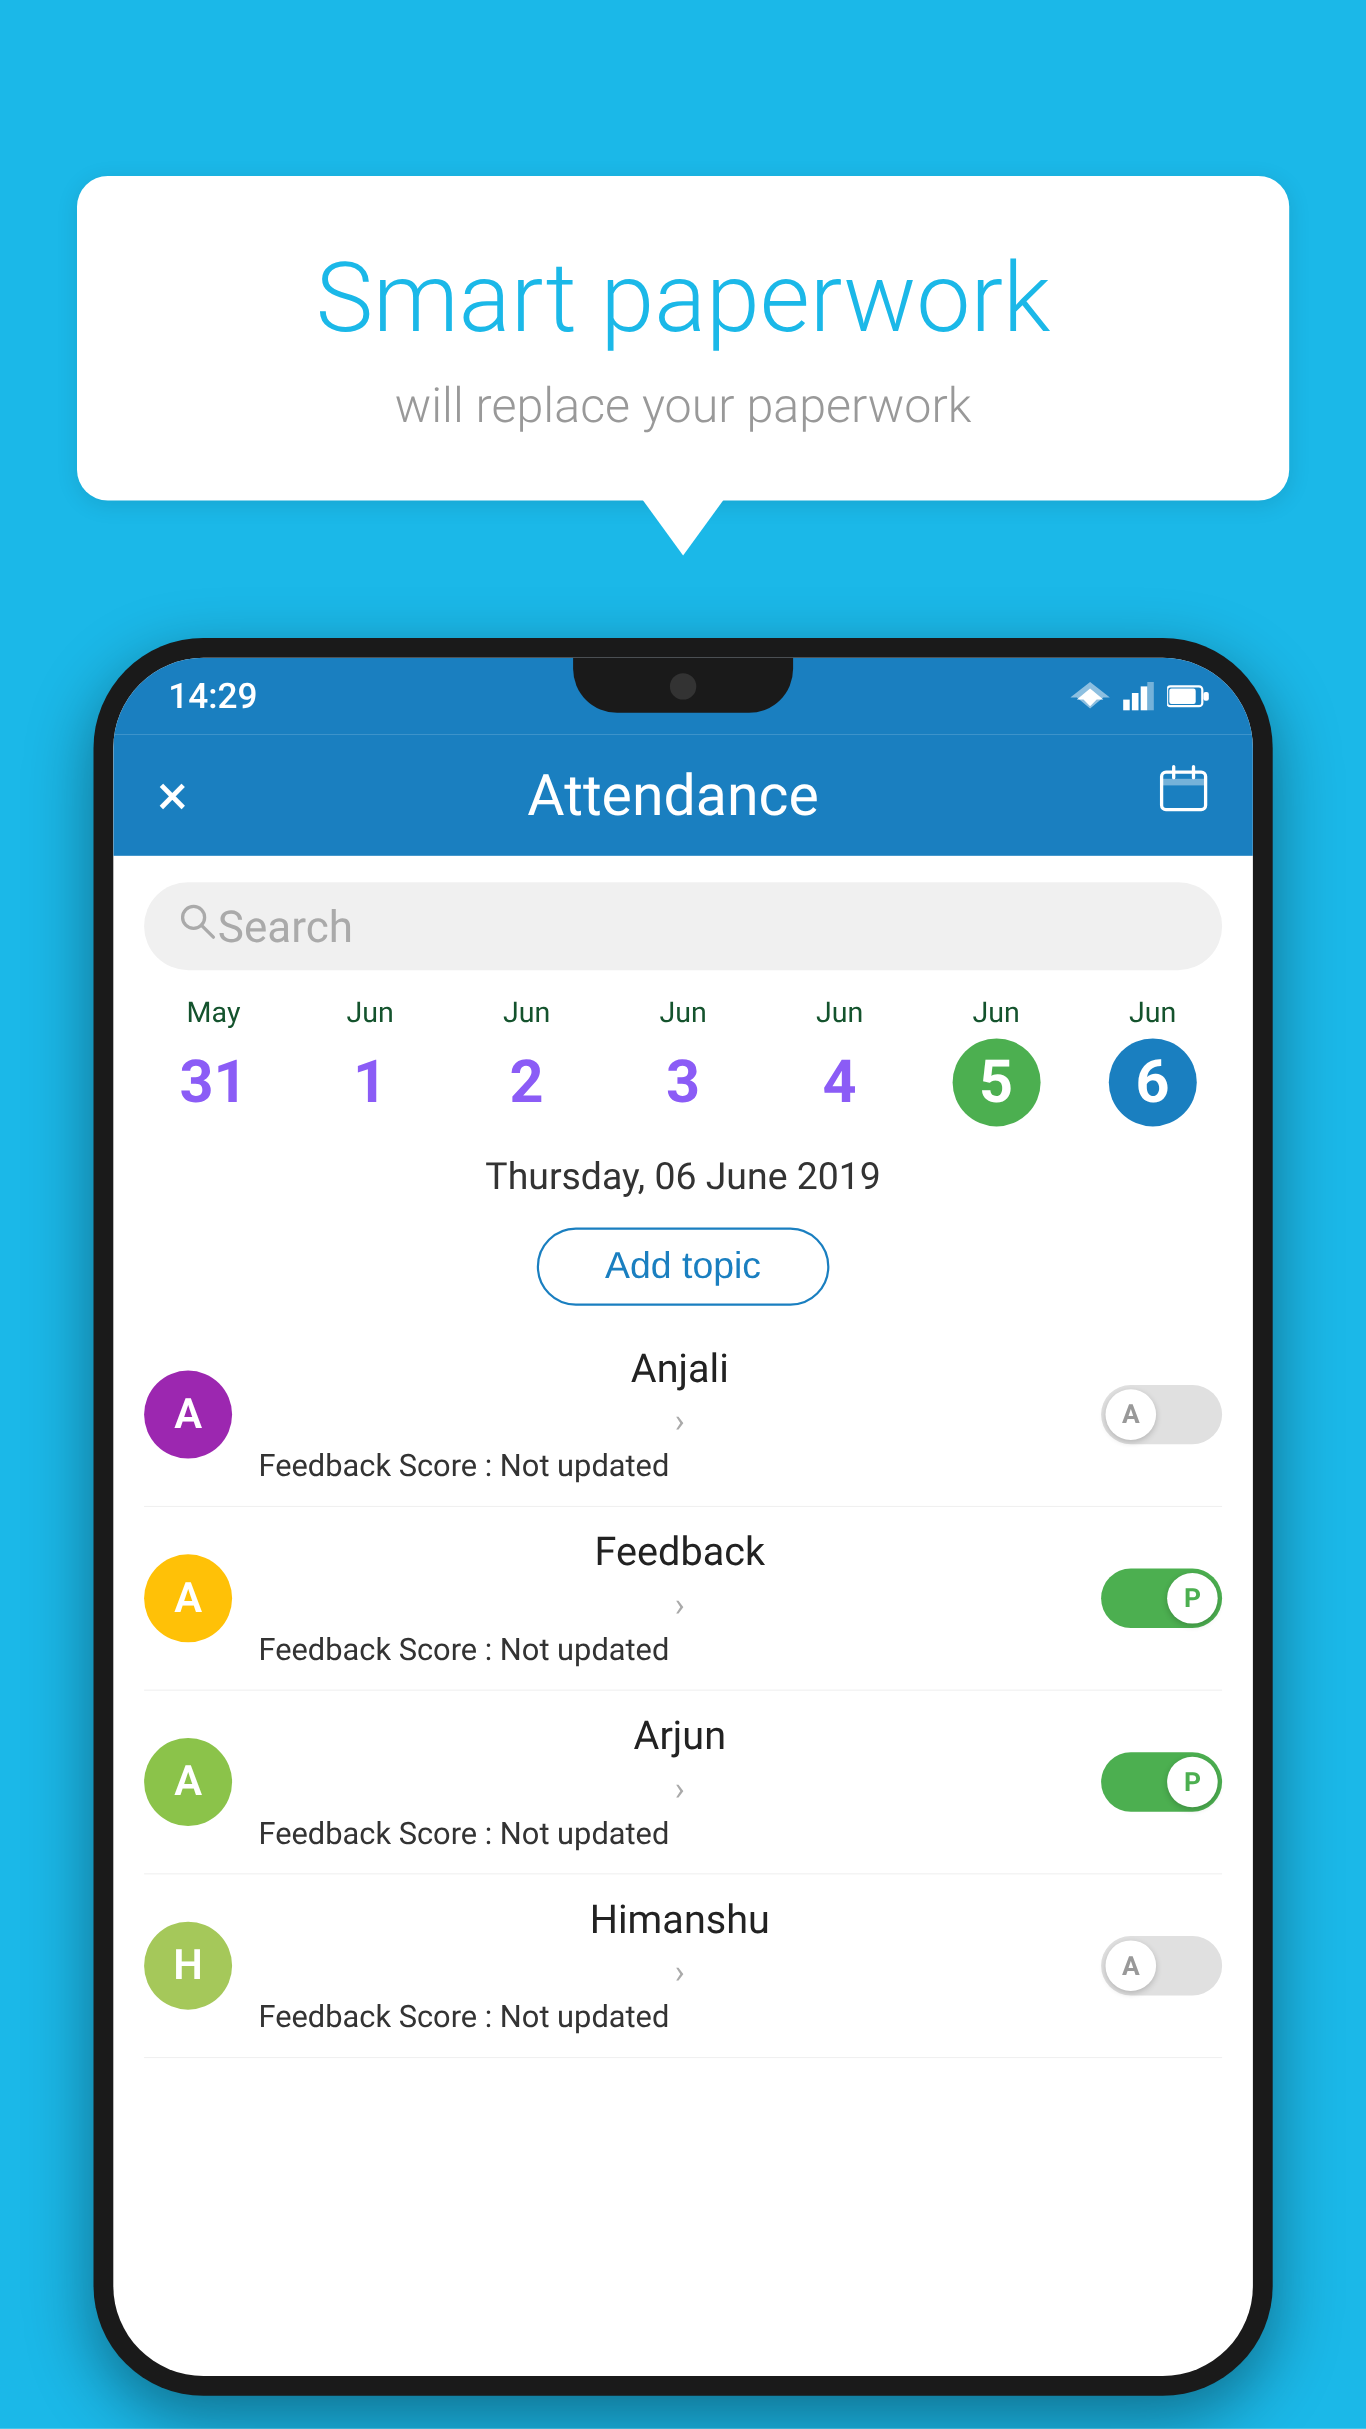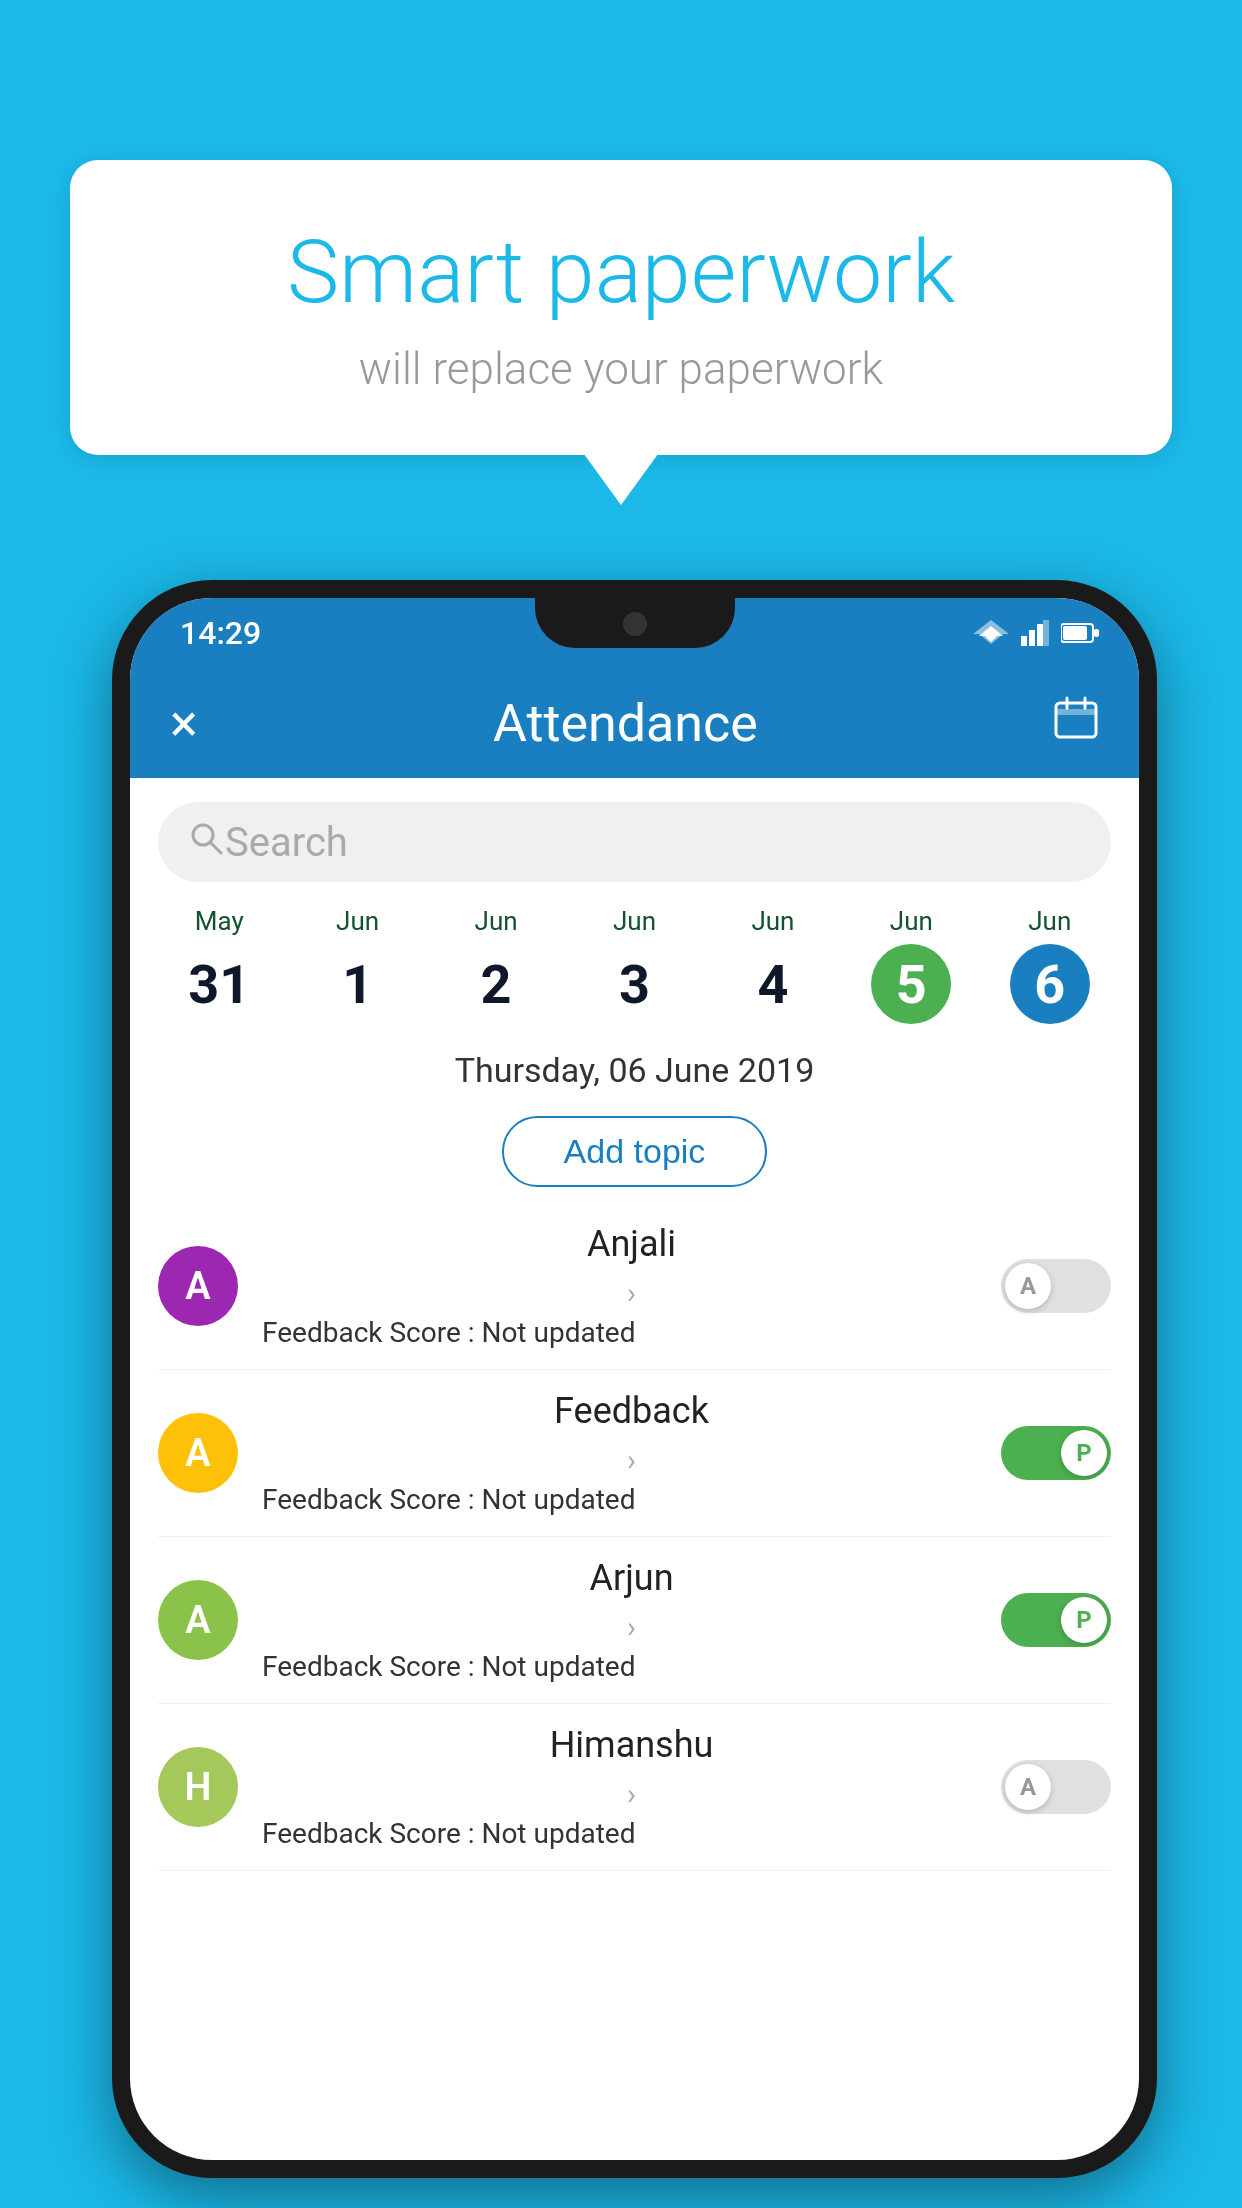--- a/index.html
+++ b/index.html
@@ -60,21 +60,20 @@
     .phone-frame {
       position: absolute;
       top: 580px;
       left: 85px;
       right: 85px;
       bottom: 30px;
       background: #1a1a1a;
       border-radius: 100px;
       padding: 18px;
       box-shadow: 0 20px 60px rgba(0,0,0,0.4);
-      margin-left: 27px;
     }
 
     .phone-inner {
       width: 100%;
       height: 100%;
       background: white;
       border-radius: 82px;
       overflow: hidden;
       position: relative;
     }
@@ -198,21 +197,21 @@
 
     .day-month {
       font-size: 26px;
       color: #14532d;
       margin-bottom: 8px;
     }
 
     .day-number {
       font-size: 54px;
       font-weight: 700;
-      color: #0f172a;
+      color: #8b5cf6;
       width: 80px;
       height: 80px;
       display: flex;
       align-items: center;
       justify-content: center;
       margin: 0 auto;
       border-radius: 50%;
     }
 
     .day-number.today {

